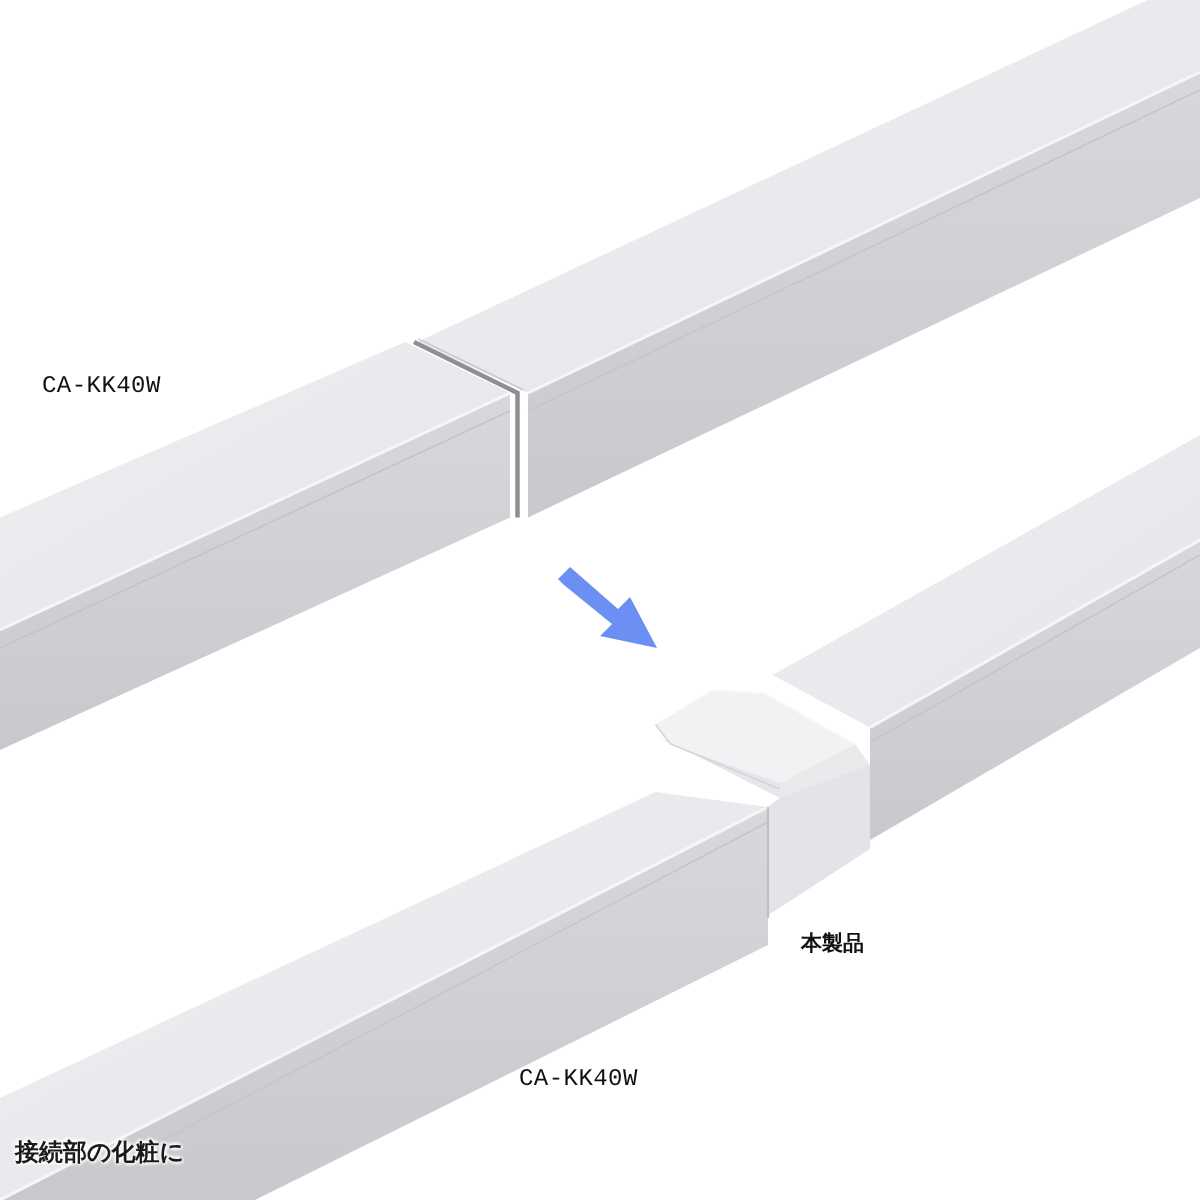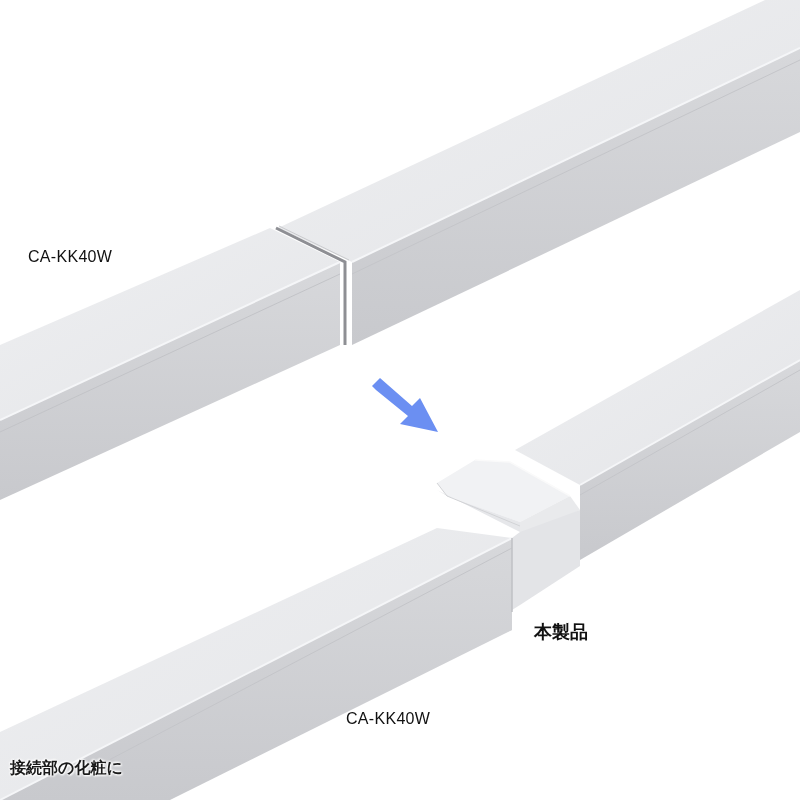--- a/index.html
+++ b/index.html
@@ -1,21 +1,21 @@
 <!DOCTYPE html>
 <html><head>
 <meta charset="utf-8">
 <style>
   html, body { margin: 0; padding: 0; }
   body { width: 800px; height: 800px; background: #ffffff; position: relative; overflow: hidden; font-family: "Liberation Sans", sans-serif; }
   .scene { position: absolute; left: 0; top: 0; width: 800px; height: 800px; }
-  .label { position: absolute; color: #111; font-family: Liberation Sans, sans-serif; white-space: nowrap; text-align: center; }
+  .label { position: absolute; color: #111; font-family: Liberation Mono, monospace; white-space: nowrap; text-align: center; }
   .label-model-top { left: 28px; top: 248px; font-size: 16px; letter-spacing: 0.3px; }
   .label-model-bottom { left: 346px; top: 710px; font-size: 16px; letter-spacing: 0.3px; }
-  .label-product { left: 534px; top: 620px; font-size: 18px; font-weight: bold; }
+  .label-product { left: 534px; top: 620px; font-size: 14px; font-weight: bold; }
   .caption { position: absolute; left: 10px; top: 758px; font-size: 16px; font-weight: bold; color: #1a1a1a;
     font-family: "DejaVu Sans", sans-serif;
     text-shadow: 0 0 3px #fff, 0 0 3px #fff, 1px 1px 2px #fff, -1px -1px 2px #fff; }
 </style>
 </head>
 <body>
 
 <svg class="scene" viewBox="0 0 800 800" xmlns="http://www.w3.org/2000/svg">
   <defs>
     <linearGradient id="topFace" x1="0" y1="0" x2="1" y2="1">

